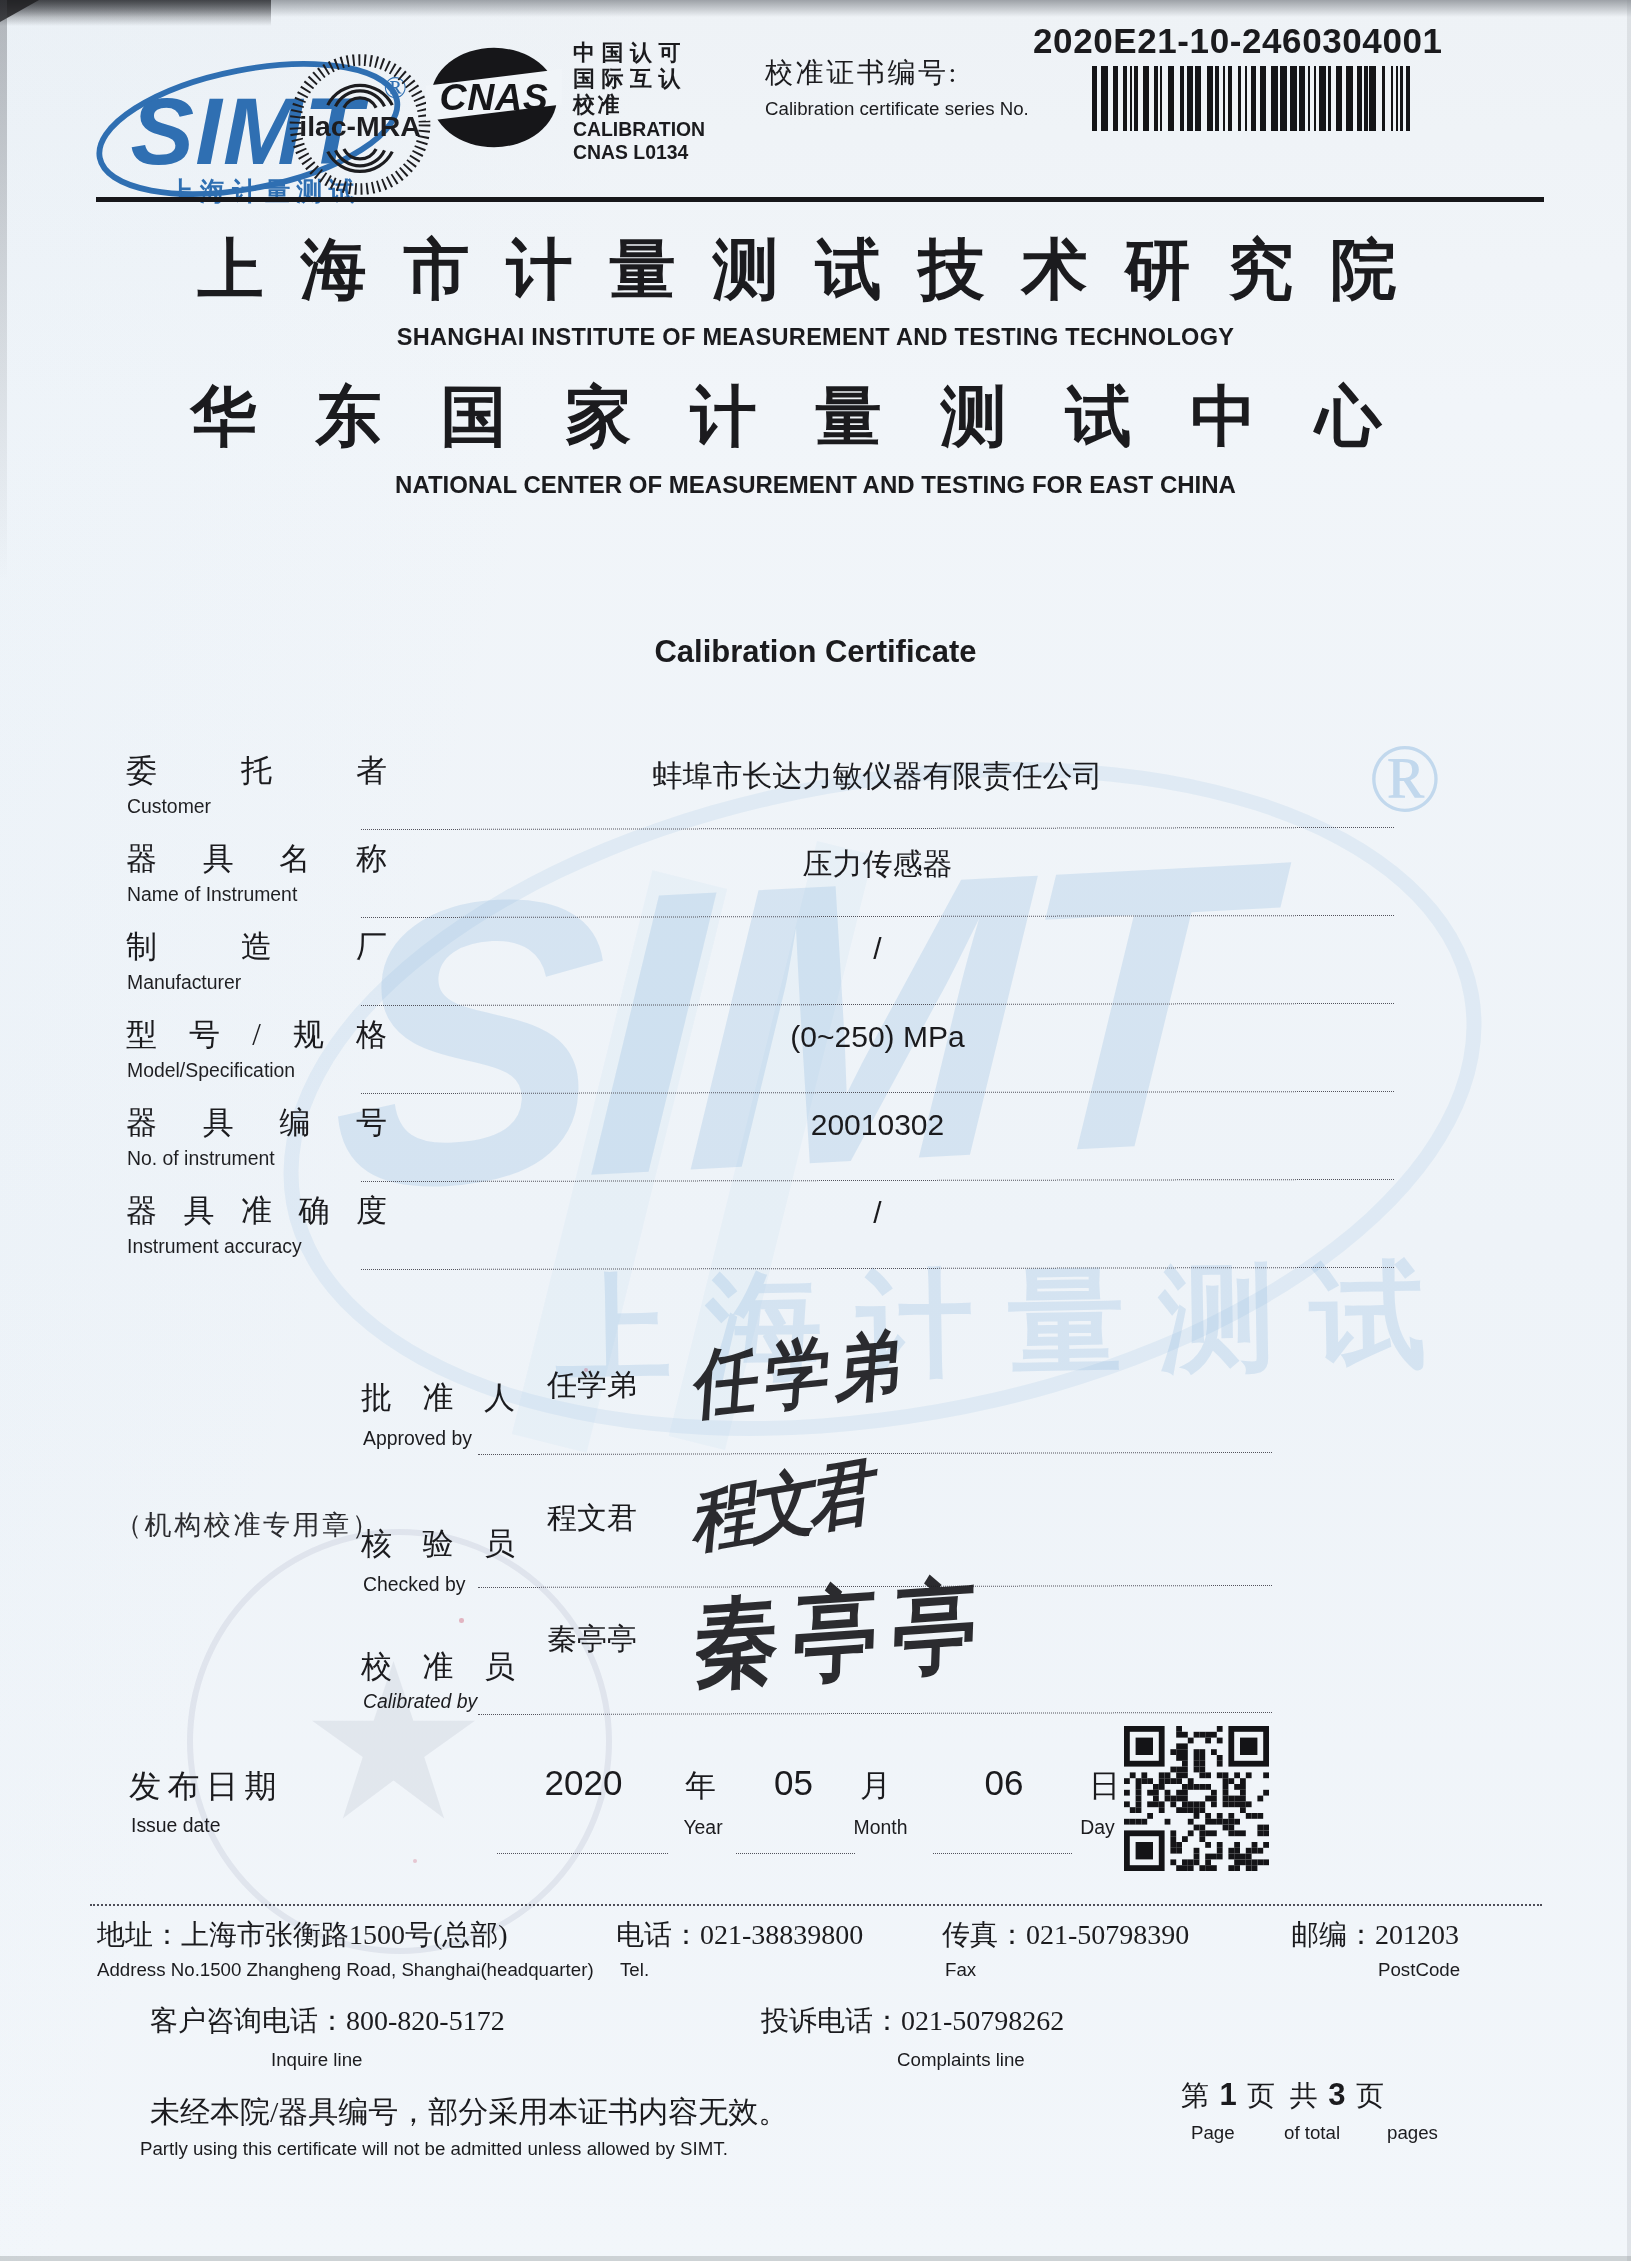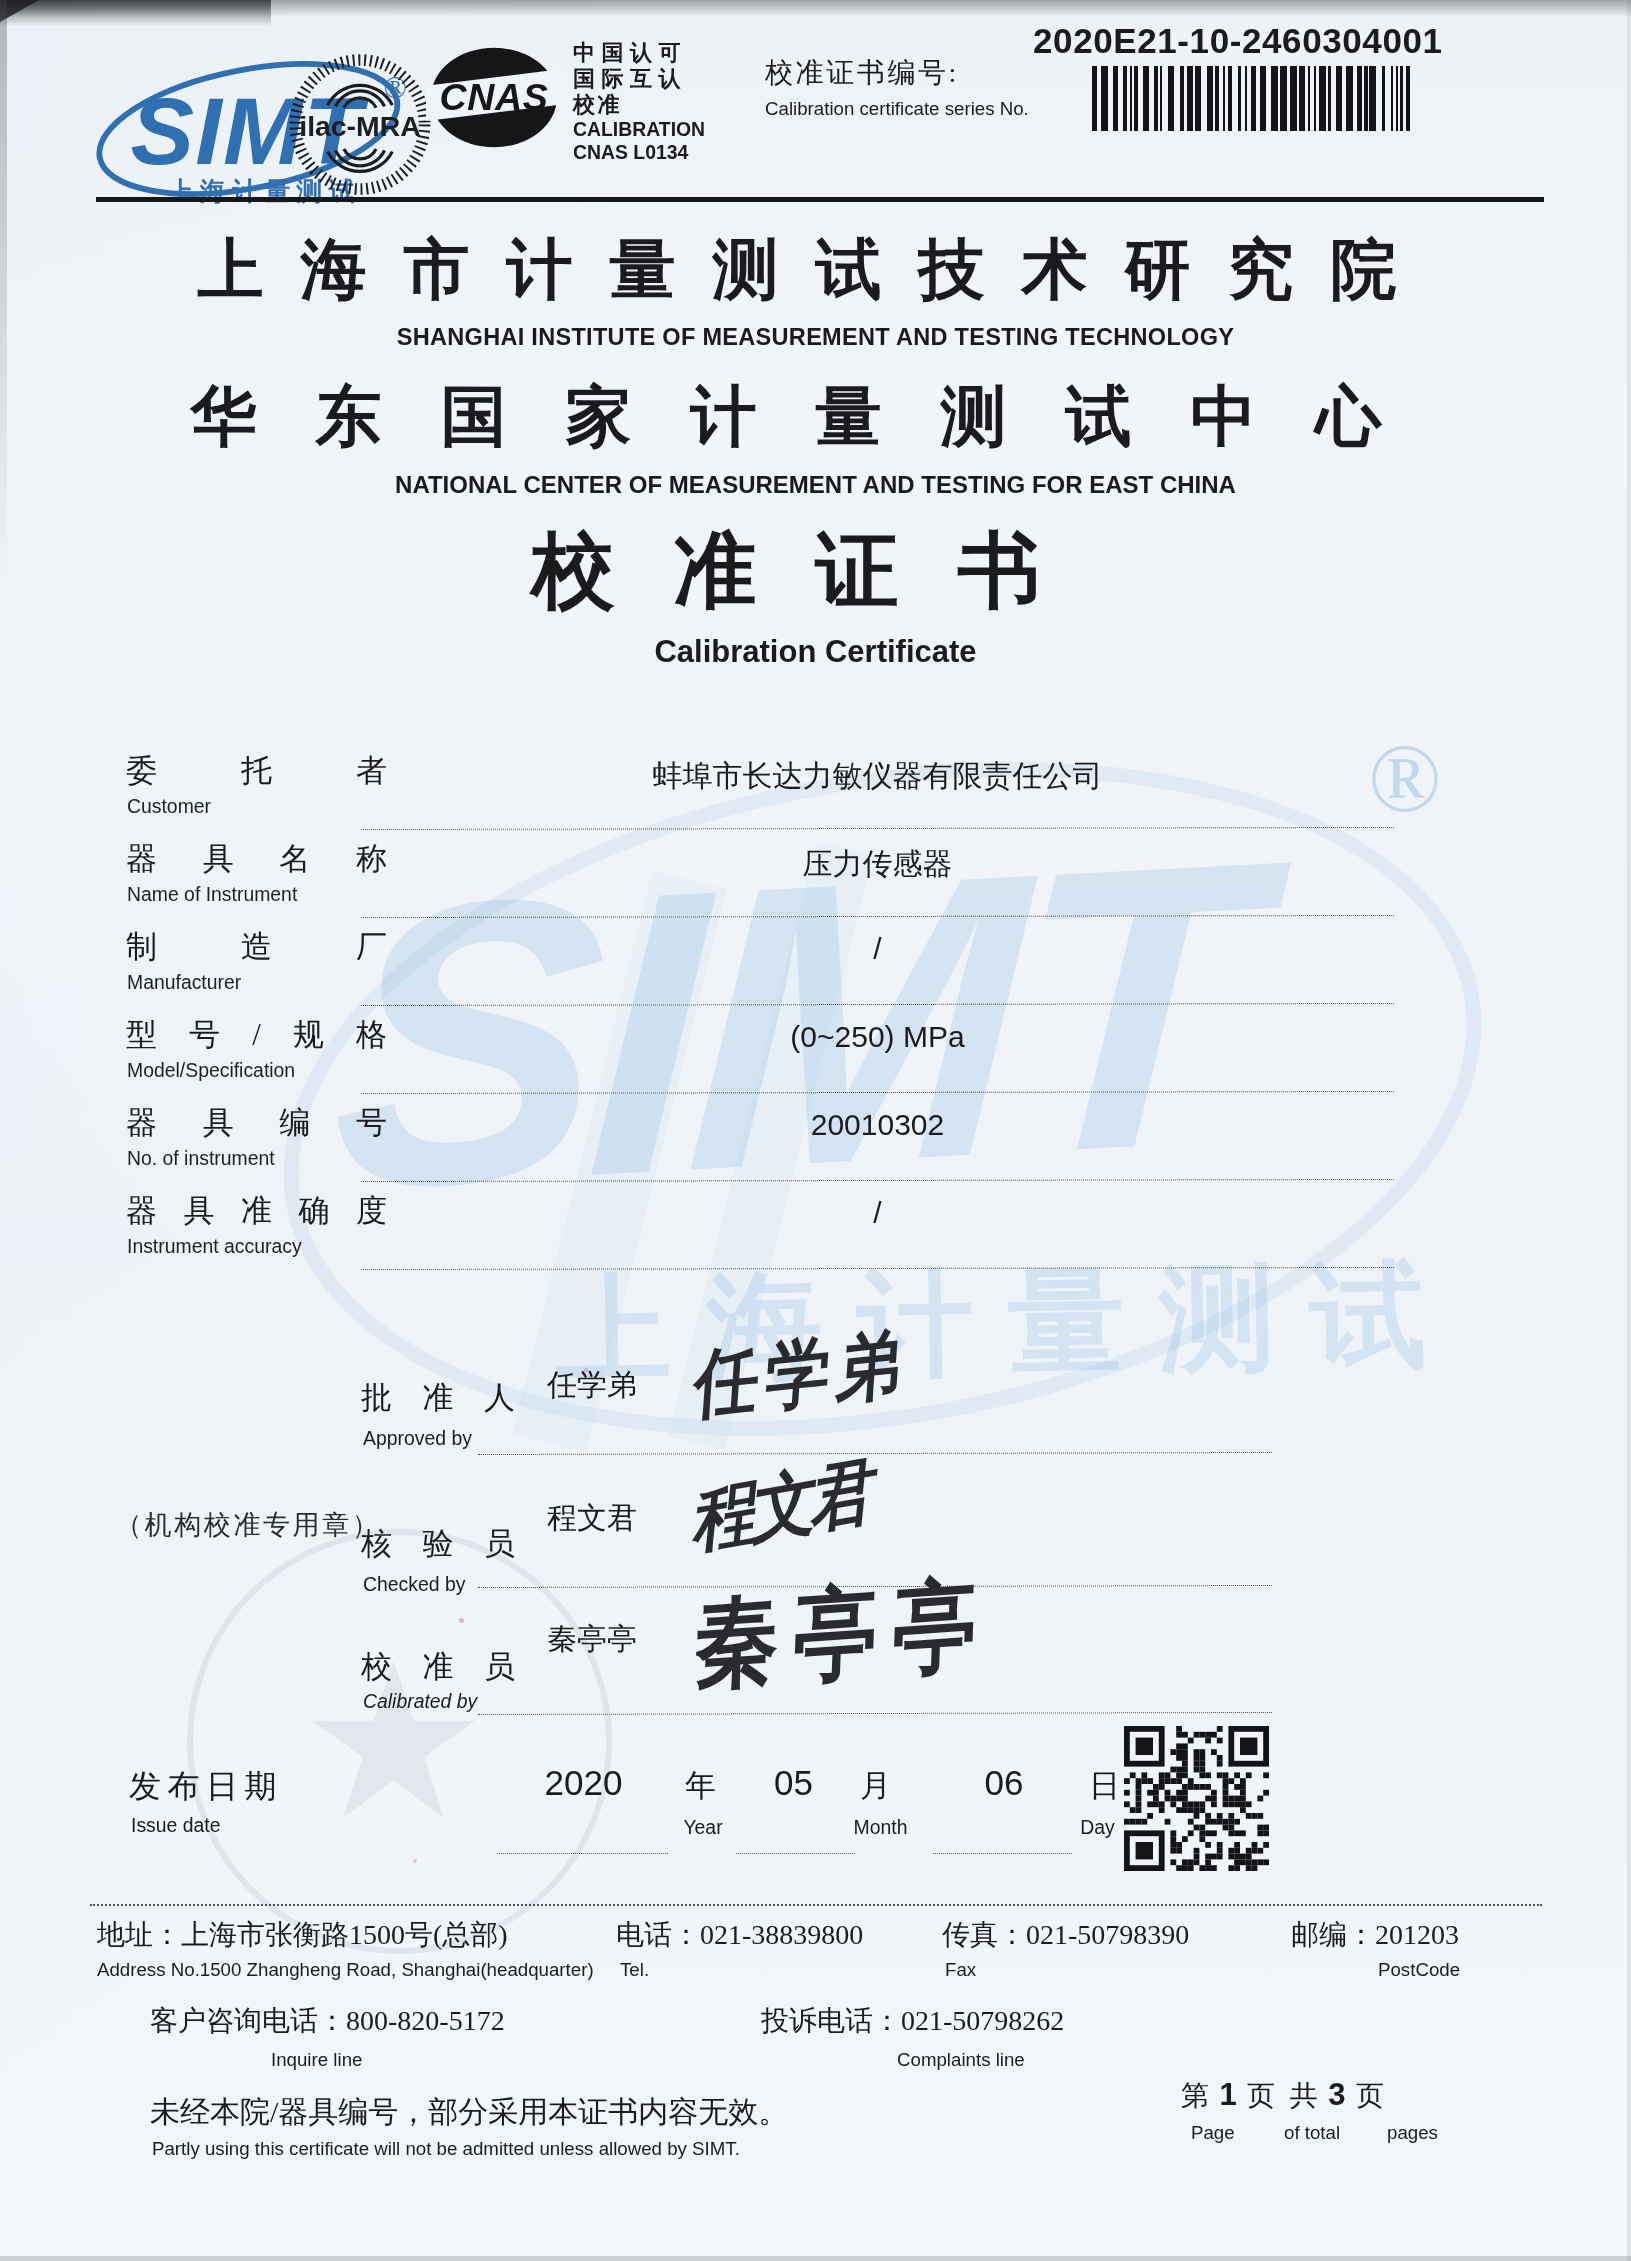--- a/index.html
+++ b/index.html
@@ -202,21 +202,20 @@
       <span style="width: 1.9px; background: rgb(20, 20, 23); margin-right: 1.9px;"></span>
       <span style="width: 2.6px; background: rgb(20, 20, 23); margin-right: 3.2px;"></span>
       <span style="width: 4.5px; background: rgb(20, 20, 23); margin-right: 5.8px;"></span>
     </div>
 
   <div class="rule-top"></div>
   <div class="t-center inst-cn">上海市计量测试技术研究院</div>
   <div class="t-center inst-en">SHANGHAI INSTITUTE OF MEASUREMENT AND TESTING TECHNOLOGY</div>
   <div class="t-center cent-cn">华东国家计量测试中心</div>
   <div class="t-center cent-en">NATIONAL CENTER OF MEASUREMENT AND TESTING FOR EAST CHINA</div>
-  <div class="t-center title-cn">校准证书</div>
   <div class="t-center title-en">Calibration Certificate</div>
 
   <div class="fields">
     <div class="frow">
       <div class="fl-cn">委托者</div>
       <div class="fl-en">Customer</div>
       <div class="fval">蚌埠市长达力敏仪器有限责任公司</div>
       <div class="frule"></div>
     </div>
     <div class="frow">
@@ -524,21 +523,21 @@
     <div class="f-cn" style="left:1291px;top:11.6px;">邮编：201203</div>
     <div class="f-en" style="left:1378px;top:55px;">PostCode</div>
 
     <div class="f-cn" style="left:150px;top:98px;">客户咨询电话：800-820-5172</div>
     <div class="f-en" style="left:271px;top:145px;">Inquire line</div>
 
     <div class="f-cn" style="left:761px;top:98px;">投诉电话：021-50798262</div>
     <div class="f-en" style="left:897px;top:145px;">Complaints line</div>
 
     <div class="f-cn" style="left:150px;top:188px;font-size:30px;">未经本院/器具编号，部分采用本证书内容无效。</div>
-    <div class="f-en" style="left:152px;top:234px;">Partly using this certificate will not be admitted unless allowed by SIMT.</div>
+    <div class="f-en" style="left:140px;top:234px;">Partly using this certificate will not be admitted unless allowed by SIMT.</div>
 
     <div class="pginfo">
       <span>第</span><b>1</b><span>页 共</span><b>3</b><span>页</span>
     </div>
     <div class="pg-en" style="left:1191px;">Page</div>
     <div class="pg-en" style="left:1284px;">of total</div>
     <div class="pg-en" style="left:1387px;">pages</div>
   </div>
 
 </div>

